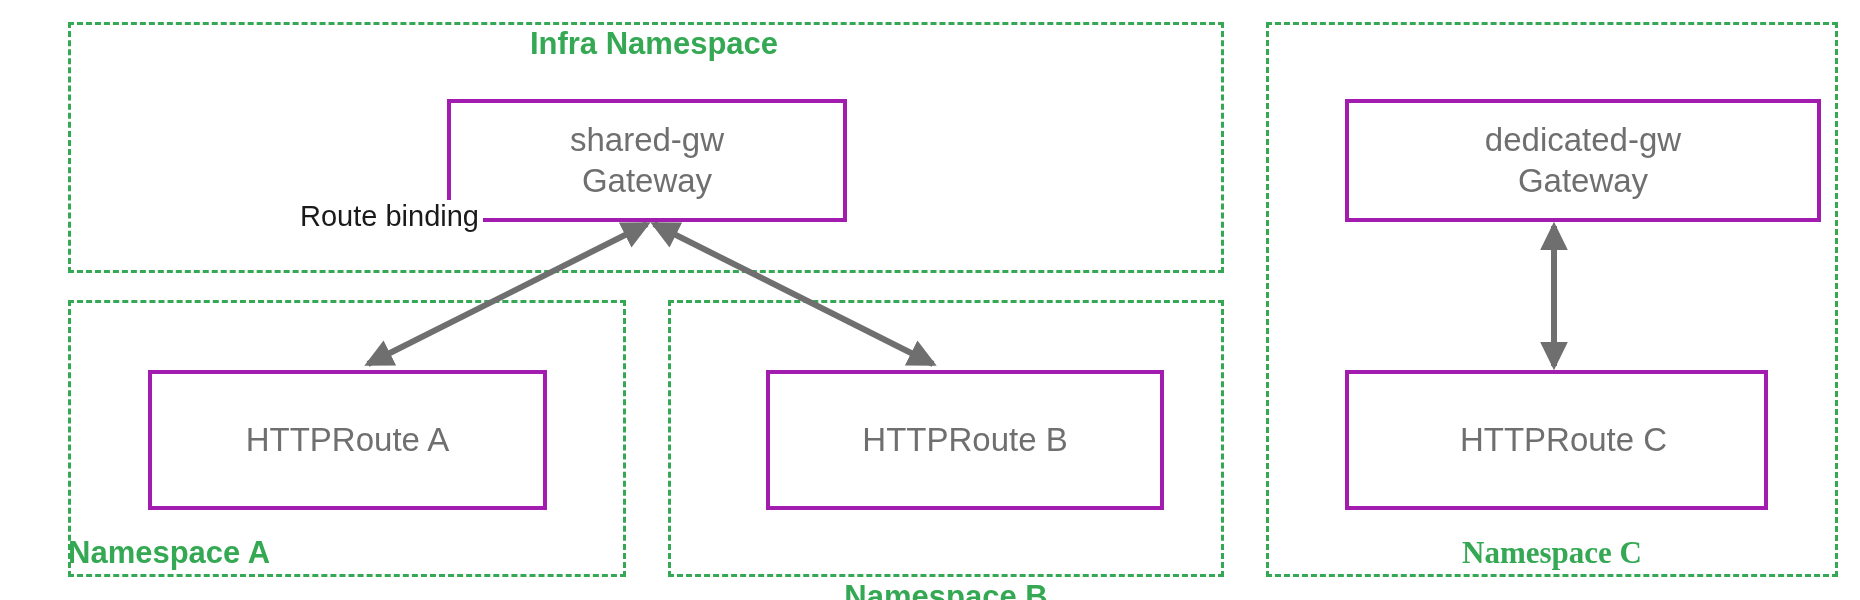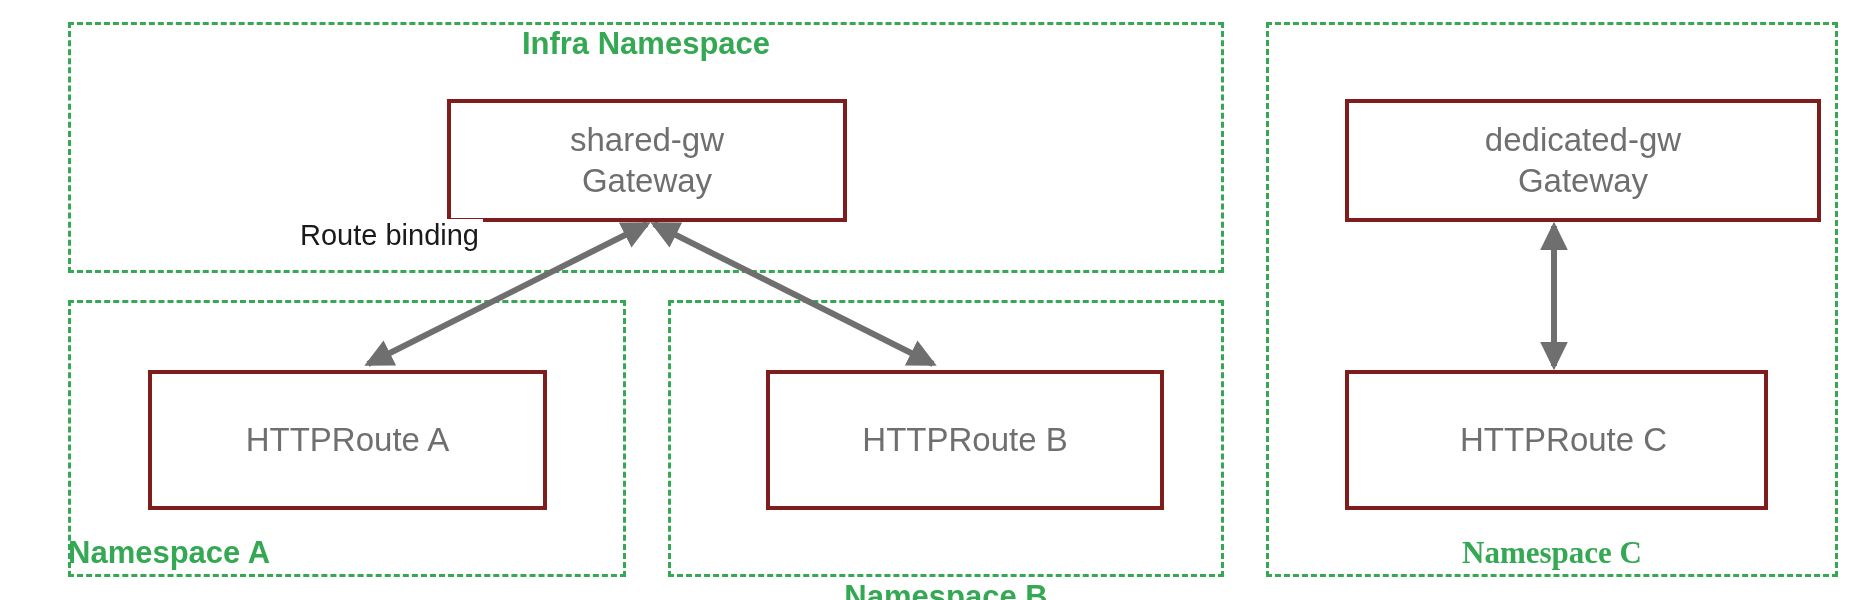--- a/index.html
+++ b/index.html
@@ -26,21 +26,21 @@
     position: absolute;
     color: #34a853;
     font-weight: bold;
     font-size: 31px;
     white-space: nowrap;
     letter-spacing: 0px;
   }
   
   .res-box {
     position: absolute;
-    border: 4px solid #7f1d1d;
+    border: 4px solid #a21caf;
     box-sizing: border-box;
     background: #ffffff;
     display: flex;
     flex-direction: column;
     align-items: center;
     justify-content: center;
     color: #6f6f6f;
     font-size: 33px;
     line-height: 1.22;
     text-align: left;
@@ -71,21 +71,21 @@
 <div id="stage">
 
   <div class="ns-box" style="left:68px; top:22px; width:1156px; height:251px;"></div>
 
   <div class="ns-box" style="left:68px; top:300px; width:558px; height:277px;"></div>
 
   <div class="ns-box" style="left:668px; top:300px; width:556px; height:277px;"></div>
 
   <div class="ns-box" style="left:1266px; top:22px; width:572px; height:555px;"></div>
 
-  <div class="ns-label" style="left:68px; top:26px; width:1156px; text-align:center;">Infra Namespace</div>
+  <div class="ns-label" style="left:76px; top:26px; width:1156px; text-align:center;">Infra Namespace</div>
 
   <div class="ns-label" style="left:68px; top:535px; width:558px; text-align:left;">Namespace A</div>
 
   <div class="ns-label" style="left:668px; top:535px; width:556px; text-align:center;margin-top:44px;">Namespace B</div>
 
   <div class="ns-label" style="left:1266px; top:535px; width:572px; text-align:center;font-family:Liberation Serif, serif;">Namespace C</div>
 
   <svg id="arrows" viewBox="0 0 1860 600" xmlns="http://www.w3.org/2000/svg">
     <defs>
       <marker id="ah" viewBox="0 0 12 12" refX="9.4" refY="6" markerWidth="5.2" markerHeight="5.2" orient="auto-start-reverse">
@@ -115,15 +115,15 @@
   </div>
 
   <div class="res-box" style="left:750px; top:370px; width:398px; height:140px;margin-left:16px;">
     <span class="res-line">HTTPRoute B</span>
   </div>
 
   <div class="res-box" style="left:1345px; top:370px; width:423px; height:140px;padding-left:14px;">
     <span class="res-line">HTTPRoute C</span>
   </div>
 
-  <div class="edge-label" style="left:296px; top:200px;margin-top:19px;">Route binding</div>
+  <div class="edge-label" style="left:296px; top:200px;">Route binding</div>
 
 </div>
 
 </body></html>

